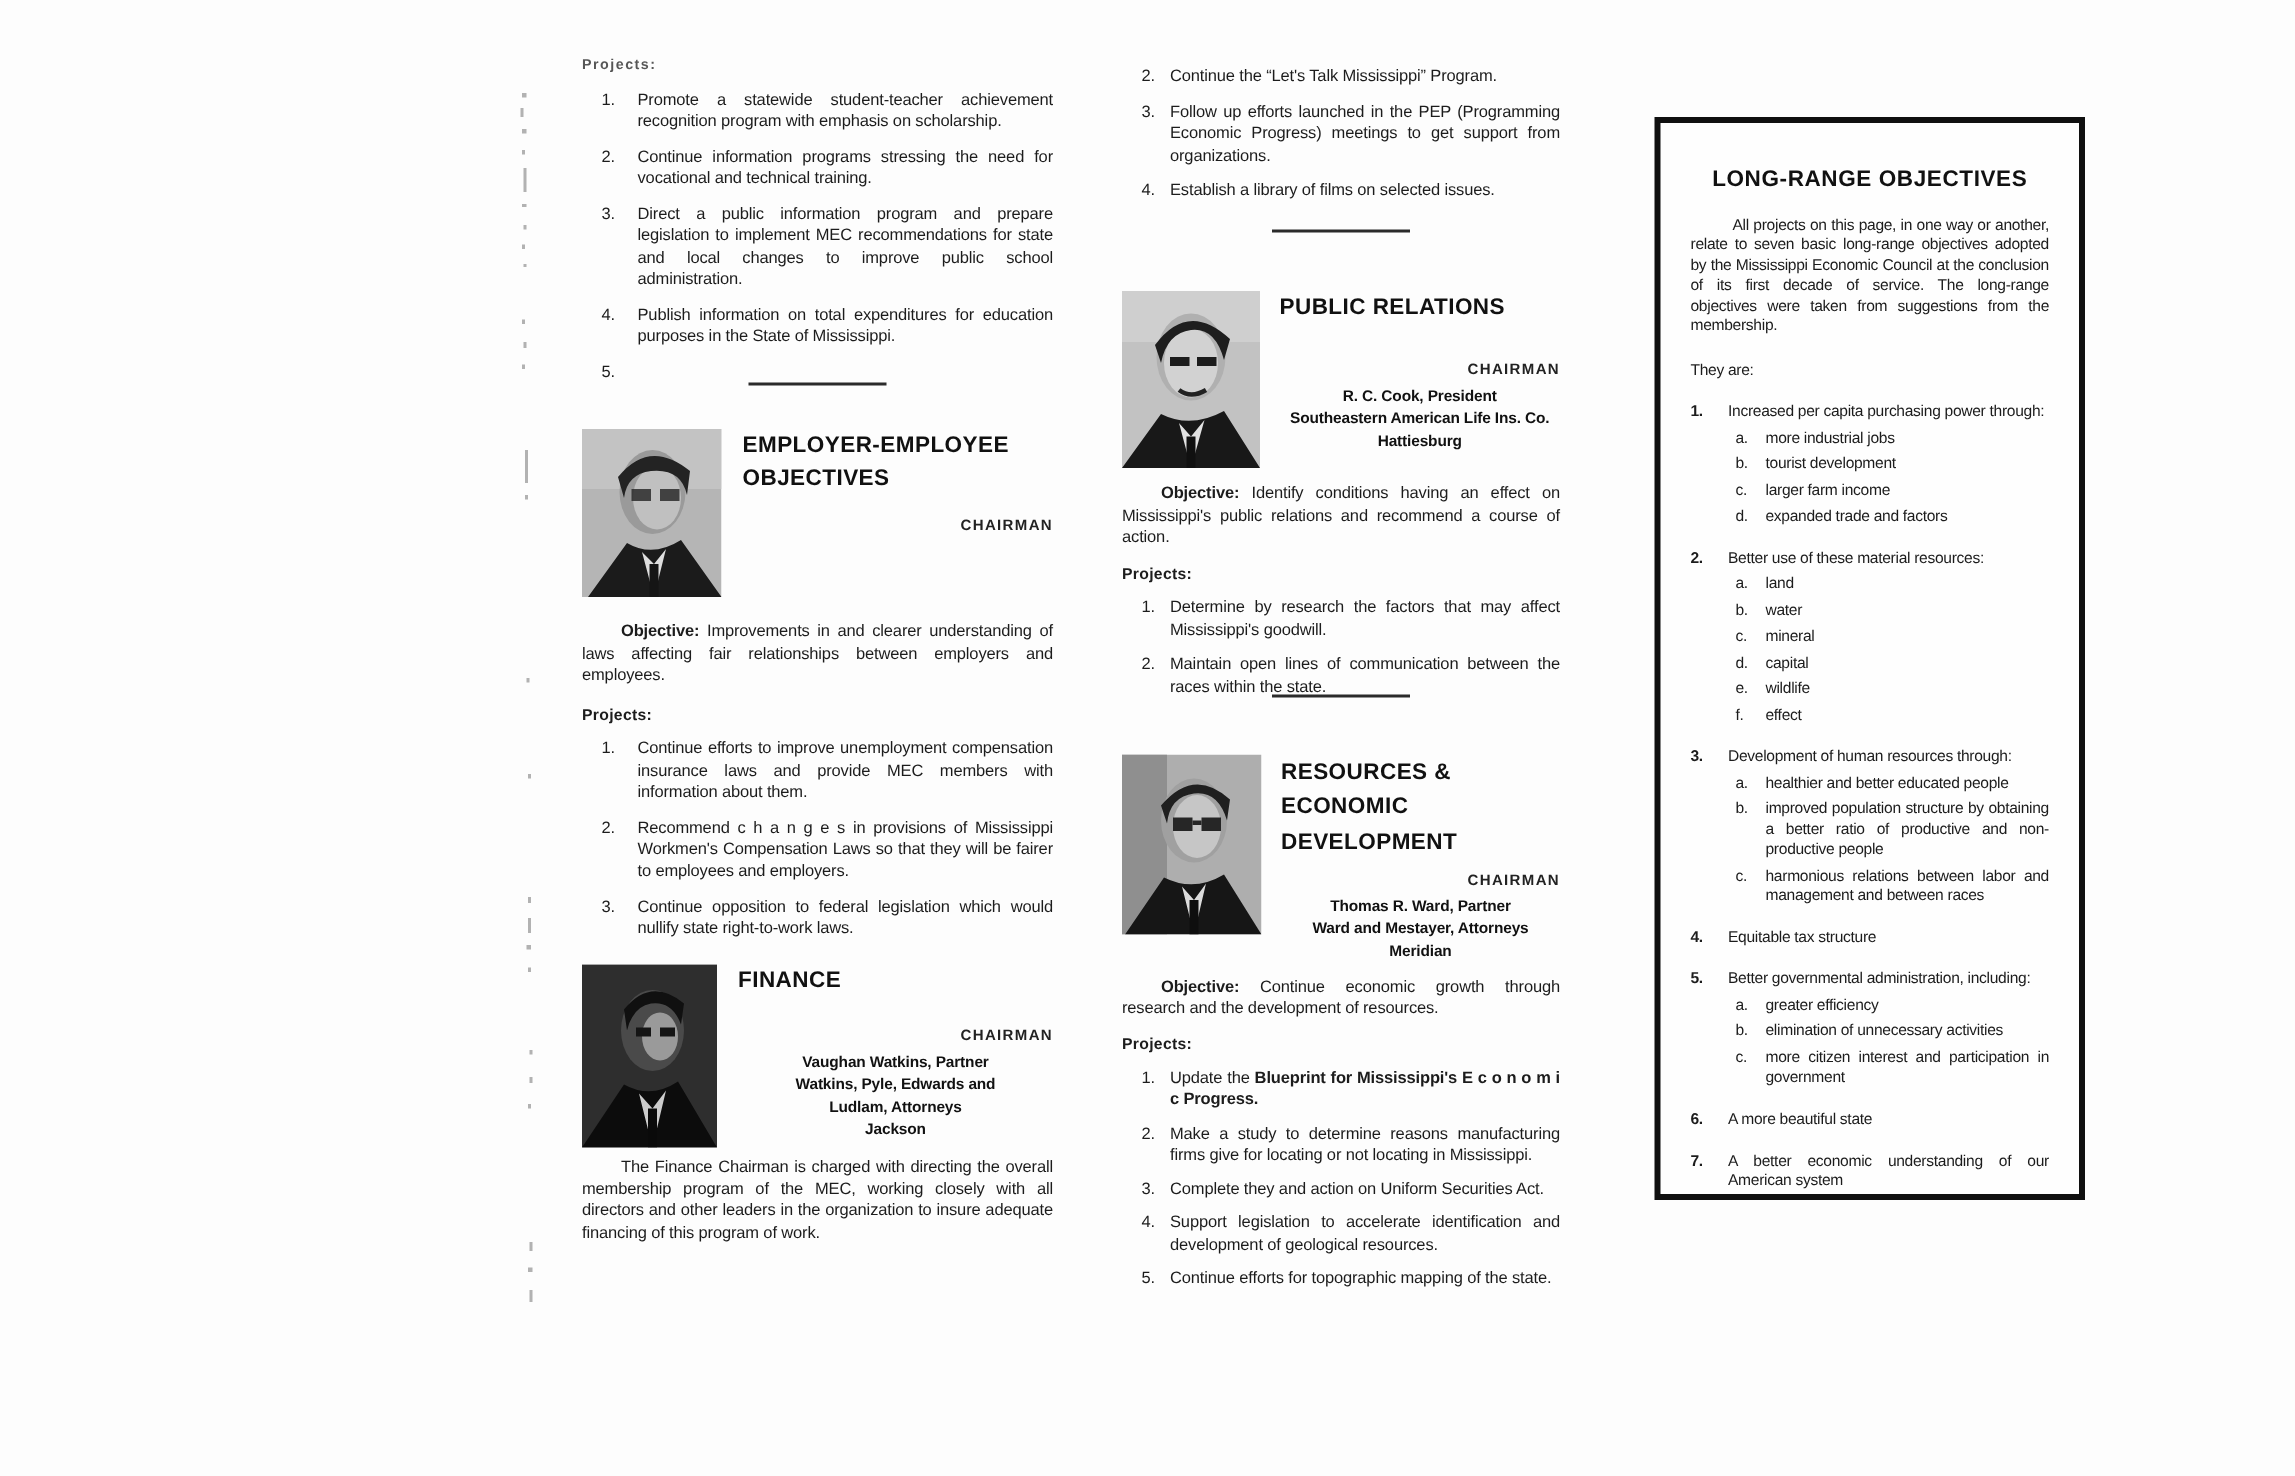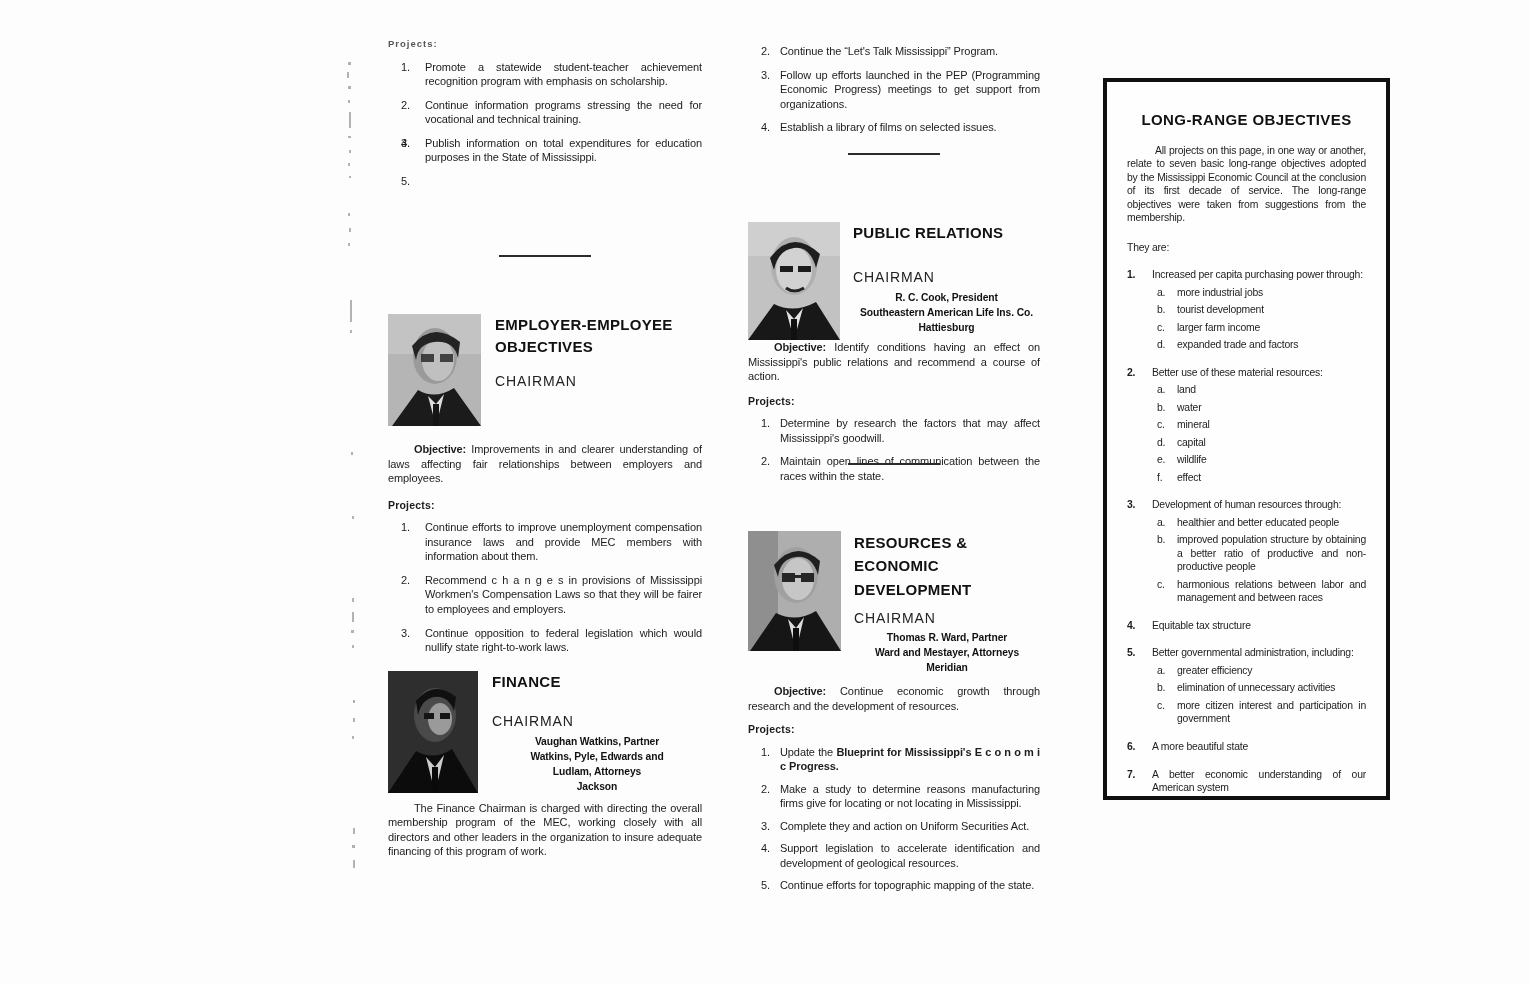--- a/index.html
+++ b/index.html
@@ -11,25 +11,25 @@
     color:#1c1c1c;
     -webkit-font-smoothing:antialiased;
   }
   .col{position:absolute;font-size:11px;line-height:1.32;text-align:justify;letter-spacing:-0.1px;}
   .block{position:absolute;}
   .plabel{font-weight:bold;font-size:10.5px;text-align:left;letter-spacing:0.2px;}
   .plabel.faded{color:#3a3a3a;opacity:0.85;letter-spacing:1px;font-size:9.5px;}
   .nitem{position:relative;padding-left:37px;margin-top:9px;}
   .nitem .num{position:absolute;left:13px;top:0;}
   .divider{width:92px;height:0;border-top:2px solid #2b2b2b;margin:0 auto;}
-  .sec-head{display:flex;align-items:flex-start;margin-top:28px;}
+  .sec-head{display:flex;align-items:flex-start;}
   .photo{flex:0 0 auto;margin-right:14px;line-height:0;}
   .head-right{flex:1 1 auto;min-width:0;}
   .sec-title{font-weight:bold;font-size:15px;line-height:1.45;letter-spacing:0.3px;text-align:left;color:#111;}
-  .chairman-label{text-align:left;font-size:14px;letter-spacing:0.9px;color:#222;}
+  .chairman-label{text-align:right;font-size:10px;letter-spacing:0.9px;color:#222;font-weight:bold;}
   .ch-lines{text-align:center;font-weight:bold;font-size:10.3px;line-height:1.45;color:#111;}
   .obj{margin:0;text-indent:26px;}
   .b{font-weight:bold;}
   .para{margin:0;text-indent:26px;}
   
   .lr-box{
     position:absolute;left:1103px;top:78px;width:287px;height:722px;
     border:4px solid #101010;background:#fefefe;box-sizing:border-box;
     padding:12px 20px 0 20px;font-size:10.4px;line-height:1.3;
     text-align:justify;letter-spacing:-0.2px;overflow:hidden;
@@ -80,20 +80,21 @@
   <div class="nitem">
     <span class="num">1.</span>
     <span>Promote a statewide student-teacher achievement recognition program with emphasis on scholarship.</span>
   </div>
   <div class="nitem">
     <span class="num">2.</span>
     <span>Continue information programs stressing the need for vocational and technical training.</span>
   </div>
   <div class="nitem">
     <span class="num">3.</span>
+    <span>Direct a public information program and prepare legislation to implement MEC recommendations for state and local changes to improve public school administration.</span>
   </div>
   <div class="nitem">
     <span class="num">4.</span>
     <span>Publish information on total expenditures for education purposes in the State of Mississippi.</span>
   </div>
   <div class="nitem">
     <span class="num">5.</span>
   </div>
 </div>
 
@@ -207,21 +208,21 @@
     <div class="head-right">
       <div class="sec-title">PUBLIC RELATIONS</div>
       <div class="chairman-label" style="margin-top:24px;">CHAIRMAN</div>
       <div class="ch-lines" style="margin-top:5px;">
         <div>R. C. Cook, President</div>
         <div>Southeastern American Life Ins. Co.</div>
         <div>Hattiesburg</div>
       </div>
     </div>
   </div>
-  <p class="obj" style="margin-top:0;"><span class="b">Objective:</span> <span>Identify conditions having an effect on Mississippi's public relations and recommend a course of action.</span></p>
+  <p class="obj" style="margin-top:10px;"><span class="b">Objective:</span> <span>Identify conditions having an effect on Mississippi's public relations and recommend a course of action.</span></p>
   <div class="plabel" style="margin-top:11px;">Projects:</div>
   <div class="nitem" style="margin-top:8px;padding-left:32px;">
     <span class="num">1.</span>
     <span>Determine by research the factors that may affect Mississippi's goodwill.</span>
   </div>
   <div class="nitem" style="padding-left:32px;">
     <span class="num">2.</span>
     <span>Maintain open lines of communication between the races within the state.</span>
   </div>
 </div>

